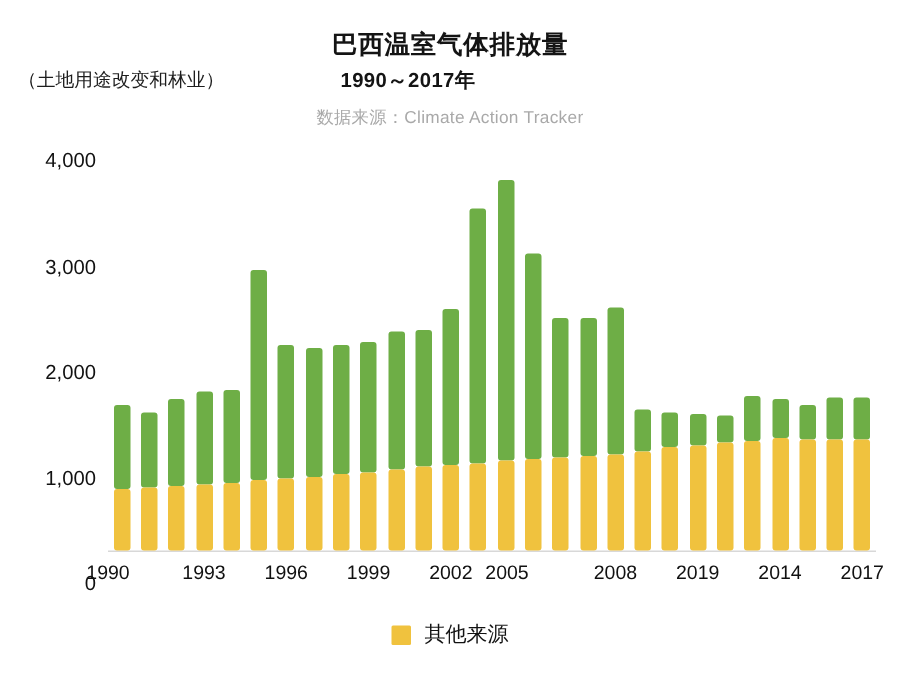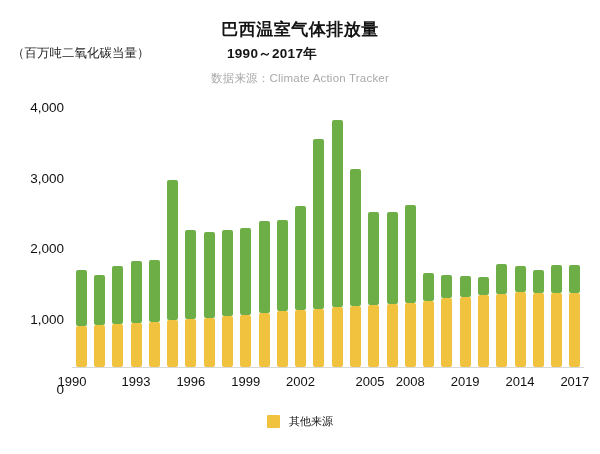--- a/index.html
+++ b/index.html
@@ -80,31 +80,31 @@
   }
 
   
   .legend{
     position:absolute;left:0;top:414px;width:600px;
     display:flex;justify-content:center;align-items:center;
     gap:58px;
   }
   .legend-item{display:flex;align-items:center;gap:9px;}
   .swatch{width:13px;height:13px;border-radius:1px;display:block;}
-  .legend-label{font-size:11px;color:#121212;white-space:nowrap;}
+  .legend-label{font-size:14px;color:#121212;white-space:nowrap;}
 </style>
 </head>
 <body>
 
 <div id="chart-root">
 
   <div class="title">巴西温室气体排放量</div>
   <div class="subtitle">1990～2017年</div>
   <div class="source">数据来源：Climate Action Tracker</div>
-  <div class="unit">（百万吨二氧化碳当量）</div>
+  <div class="unit">（土地用途改变和林业）</div>
 
   <div class="ylabels" id="ylabels">
       <span style="top: 282px;">0</span>
       <span style="top: 211.5px;">1,000</span>
       <span style="top: 141px;">2,000</span>
       <span style="top: 70.5px;">3,000</span>
       <span style="top: 0px;">4,000</span>
     </div>
 
   <div class="baseline"></div>
@@ -225,21 +225,21 @@
         </div>
       </div>
   </div>
 
   <div class="xlabels" id="xlabels">
       <span style="left: 72px;">1990</span>
       <span style="left: 136px;">1993</span>
       <span style="left: 190.857px;">1996</span>
       <span style="left: 245.714px;">1999</span>
       <span style="left: 300.571px;">2002</span>
-      <span style="left: 370px;">2005</span>
+      <span style="left: 338px;">2005</span>
       <span style="left: 410.286px;">2008</span>
       <span style="left: 465.143px;">2019</span>
       <span style="left: 520px;">2014</span>
       <span style="left: 574.857px;">2017</span>
     </div>
 
   <div class="legend" id="legend">
       <div class="legend-item">
         <span class="swatch" style="background: rgb(240, 194, 62);"></span>
         <span class="legend-label">其他来源</span>

